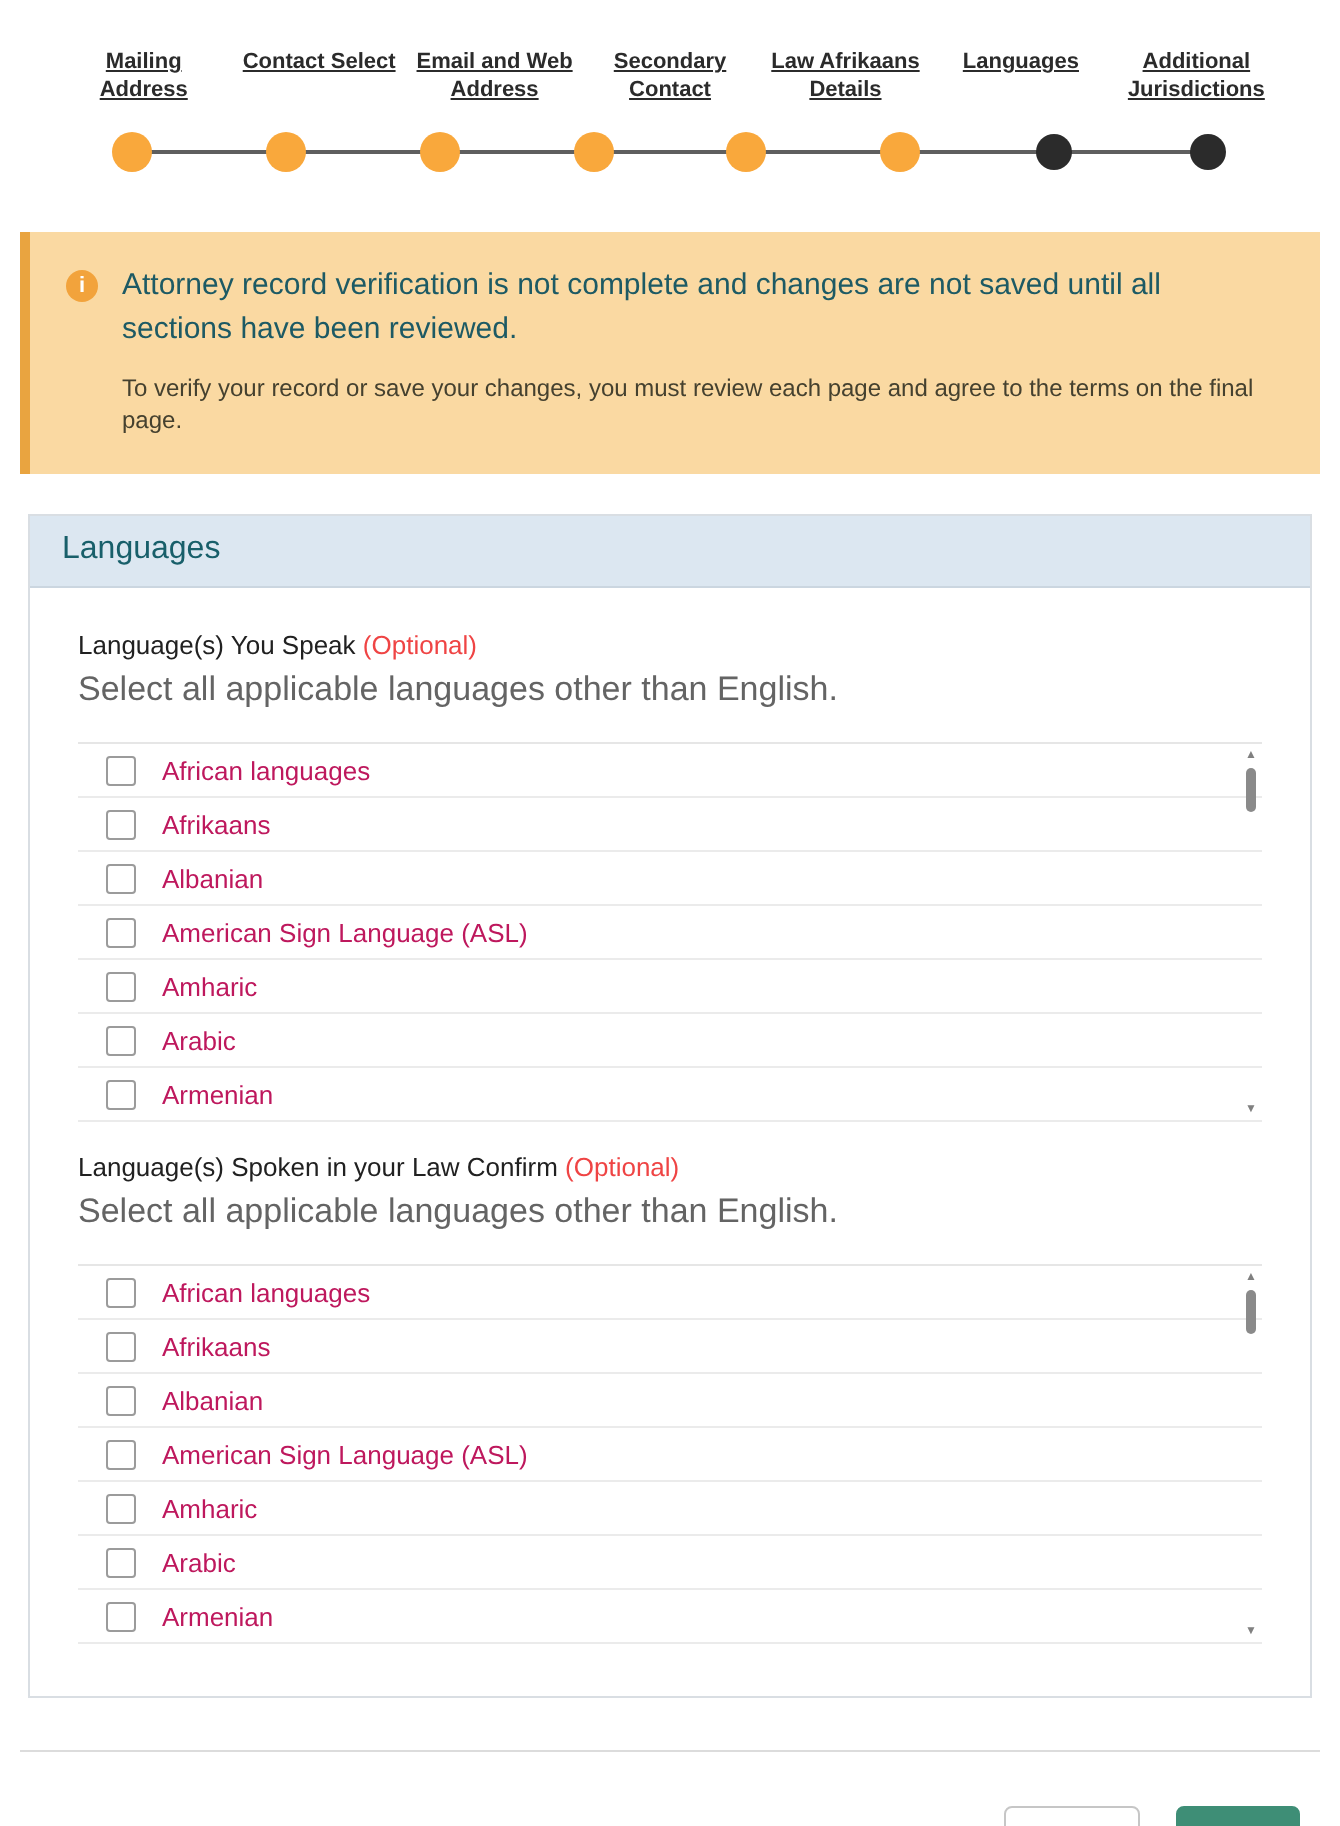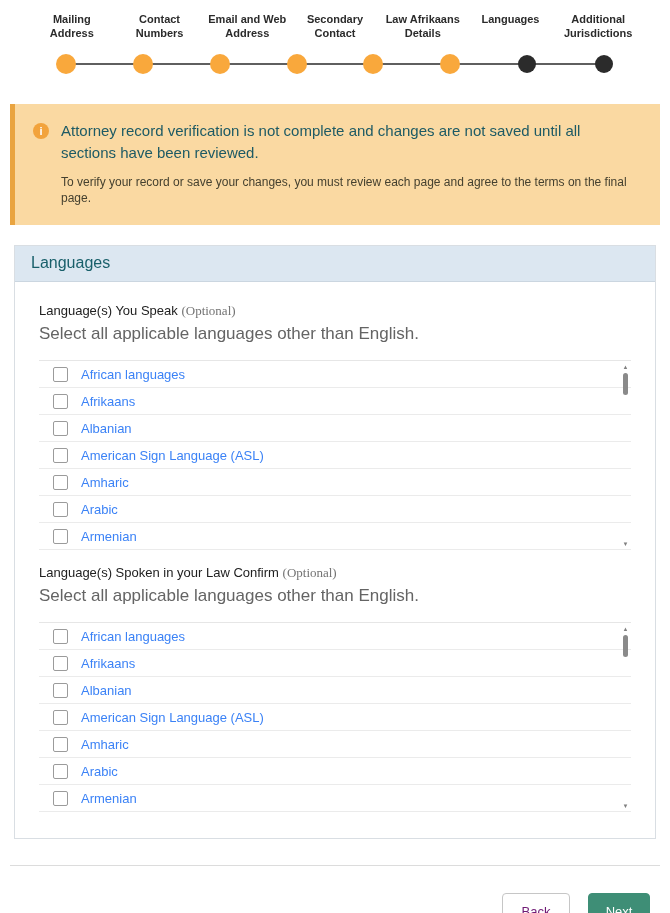--- a/index.html
+++ b/index.html
@@ -5,21 +5,21 @@
   * { margin:0; padding:0; box-sizing:border-box; }
   html,body { background:#ffffff; }
   body {
     width:670px; height:913px;
     font-family:"Liberation Sans", sans-serif;
     color:#2b2b2b;
     overflow:hidden;
   }
 
   
-  .stepper { padding:12px 28px 0 28px; }
+  .stepper { padding:24px 28px 0 28px;text-decoration:underline; }
   .step-labels { display:flex; }
   .step-label-cell {
     flex:1; text-align:center;
     font-size:11px; font-weight:bold; line-height:1.3;
     color:#2b2b2b; height:32px;
     padding:0 4px;
   }
   .step-dots { position:relative; height:24px; margin-top:8px; }
   .step-line {
     position:absolute; left:38px; right:38px; top:11px;
@@ -64,41 +64,41 @@
     background:#DCE7F1;
     border-bottom:1px solid #CBD6E0;
     padding:8px 16px 9px 16px;
     font-size:16px; color:#185F6A;
   }
   .panel-body { padding:21px 24px 26px 24px; }
 
   .section + .section { margin-top:15px; }
   .section-label { font-size:13px; color:#212121; }
   .section-label b { font-weight:normal; }
-  .section-optional { color:#737373; font-weight:normal;font-family:Liberation Serif, serif; }
+  .section-optional { color:#ef4444; font-weight:normal; }
   .section-hint { font-size:17px; color:#646464; margin-top:5px; }
 
   .option-list {
     margin-top:16px;
     border-top:1px solid #E6E6E6;
     height:190px; overflow:hidden;
     position:relative;
   }
   .option-row {
     height:27px;
     display:flex; align-items:center;
     border-bottom:1px solid #EBEBEB;
     padding-left:14px;
   }
   .checkbox {
     width:15px; height:15px;
     border:1.5px solid #9B9B9B; border-radius:2px;
     background:#fff; margin-right:13px; flex:0 0 auto;
   }
-  .option-label { font-size:13px; color:#3b82f6; }
+  .option-label { font-size:13px; color:#be185d; }
 
   
   .scrollbar {
     position:absolute; top:1px; bottom:1px; right:0; width:11px;
     display:flex; flex-direction:column; align-items:center;
   }
   .sb-arrow { font-size:6px; color:#808080; line-height:6px; padding:2px 0; }
   .sb-thumb {
     width:5px; height:22px; border-radius:3px; background:#8A8A8A;
     margin-top:1px;
@@ -123,21 +123,21 @@
   .btn-next {
     width:62px; background:#3E8E76; border:1px solid #3E8E76; color:#fff;
   }
 </style>
 </head>
 <body>
 
 <div class="stepper">
   <div class="step-labels">
     <div class="step-label-cell">Mailing Address</div>
-    <div class="step-label-cell">Contact Numbers</div>
+    <div class="step-label-cell">Contact Select</div>
     <div class="step-label-cell">Email and Web Address</div>
     <div class="step-label-cell">Secondary Contact</div>
     <div class="step-label-cell">Law Afrikaans Details</div>
     <div class="step-label-cell">Languages</div>
     <div class="step-label-cell">Additional Jurisdictions</div>
   </div>
   <div class="step-dots">
     <div class="step-line"></div>
     <div class="dot-cells">
       <div class="dot-cell">

